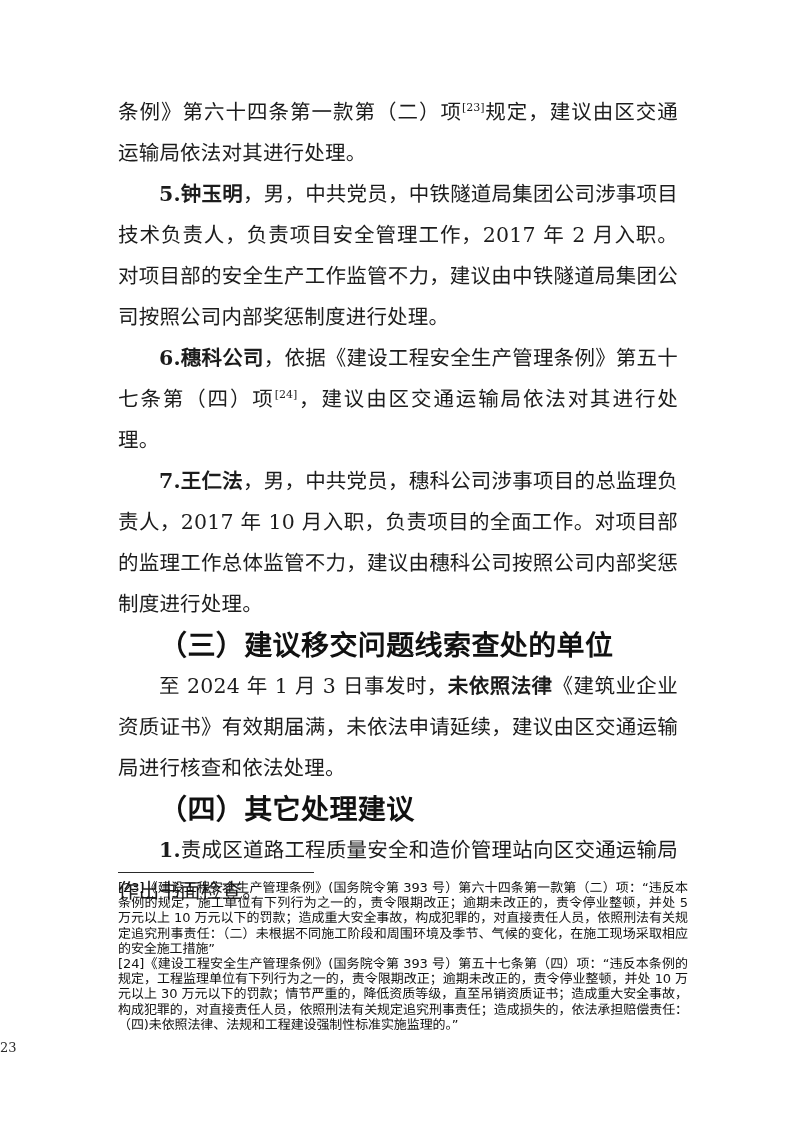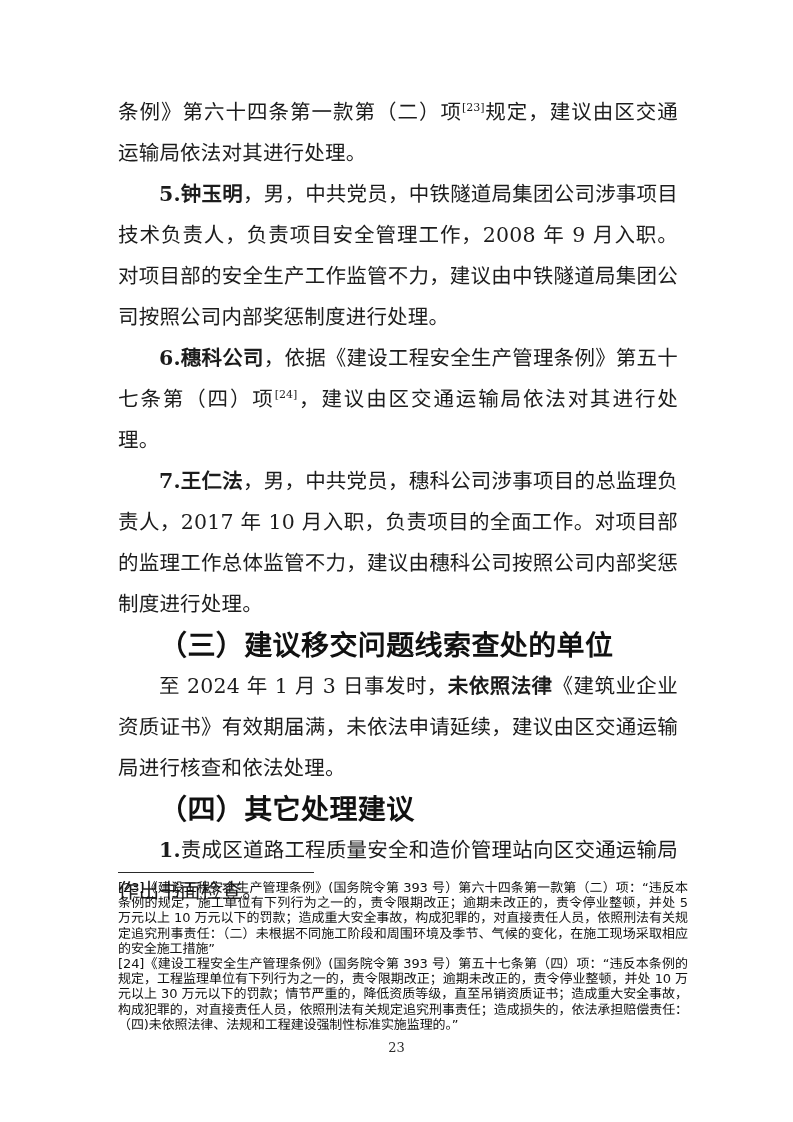--- a/index.html
+++ b/index.html
@@ -90,36 +90,35 @@
     margin: 0;
     color: #111111;
     letter-spacing: -0.1px;
   }
   
   .page-number {
     position: absolute;
     left: 0;
     right: 0;
     top: 1040px;
-    text-align: center;
     font-family: "DejaVu Serif", "Liberation Serif", serif;
     font-size: 13px;
     color: #2b2b2b;
   }
 </style>
 </head>
 <body>
 
 <div class="page">
 
   <div class="body-area">
 
     <p class="para cont"><span>条例》第六十四条第一款第（二）项</span><sup class="fn">[23]</sup><span>规定，建议由区交通运输局依法对其进行处理。</span></p>
 
-    <p class="para indent"><span class="num">5.</span><span class="b">钟玉明</span><span>，男，中共党员，中铁隧道局集团公司涉事项目技术负责人，负责项目安全管理工作，2008 年 9 月入职。对项目部的安全生产工作监管不力，建议由中铁隧道局集团公司按照公司内部奖惩制度进行处理。</span></p>
+    <p class="para indent"><span class="num">5.</span><span class="b">钟玉明</span><span>，男，中共党员，中铁隧道局集团公司涉事项目技术负责人，负责项目安全管理工作，2017 年 2 月入职。对项目部的安全生产工作监管不力，建议由中铁隧道局集团公司按照公司内部奖惩制度进行处理。</span></p>
 
     <p class="para indent"><span class="num">6.</span><span class="b">穗科公司</span><span>，依据《建设工程安全生产管理条例》第五十七条第（四）项</span><sup class="fn">[24]</sup><span>，建议由区交通运输局依法对其进行处理。</span></p>
 
     <p class="para indent"><span class="num">7.</span><span class="b">王仁法</span><span>，男，中共党员，穗科公司涉事项目的总监理负责人，2017 年 10 月入职，负责项目的全面工作。对项目部的监理工作总体监管不力，建议由穗科公司按照公司内部奖惩制度进行处理。</span></p>
 
     <p class="heading">（三）建议移交问题线索查处的单位</p>
 
     <p class="para indent"><span>至 2024 年 1 月 3 日事发时，</span><span class="b">未依照法律</span><span>《建筑业企业资质证书》有效期届满，未依法申请延续，建议由区交通运输局进行核查和依法处理。</span></p>
 
     <p class="heading">（四）其它处理建议</p>

